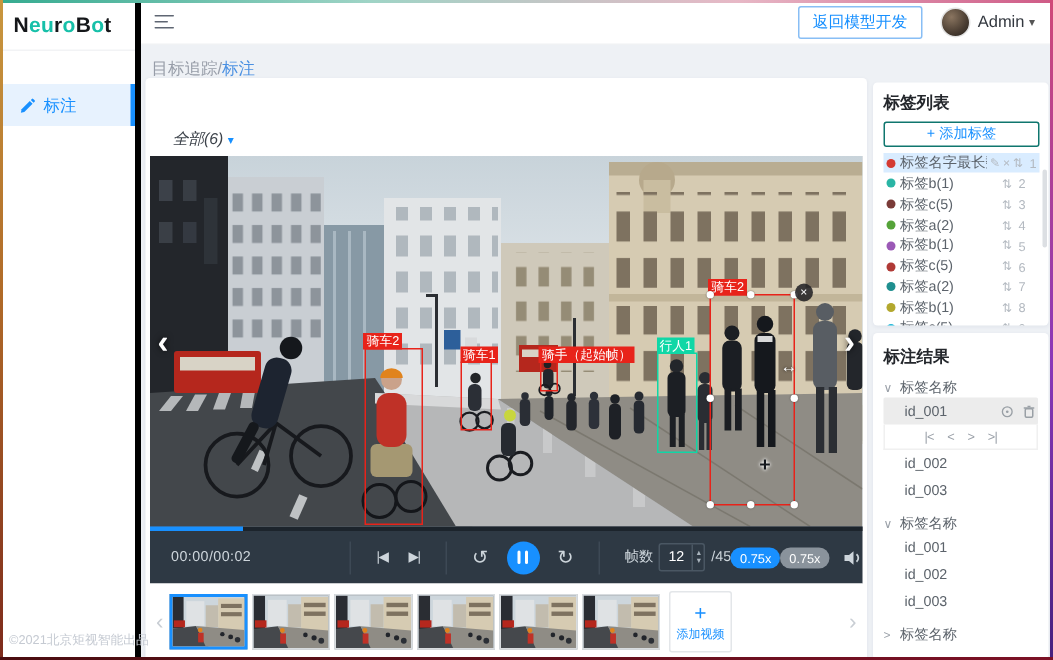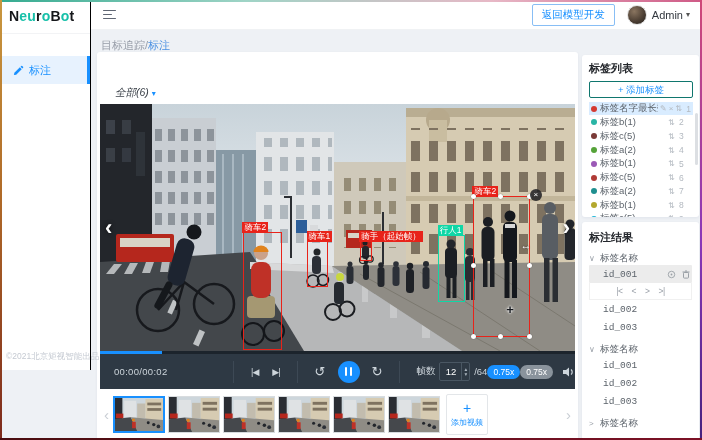--- a/index.html
+++ b/index.html
@@ -6,21 +6,21 @@
   .stage{position:relative;width:702px;height:440px;background:#eef1f5;overflow:hidden;
          font-family:"Liberation Sans","DejaVu Sans",sans-serif;font-size:12px;color:#333;}
   
   .edge{position:absolute;z-index:60;pointer-events:none;}
   .edge.top{left:0;top:0;right:0;height:2px;background:linear-gradient(90deg,#35ab90,#9fd4c6 35%,#e7b8c6 70%,#cf5a86);}
   .edge.left{left:0;top:0;bottom:0;width:2px;background:linear-gradient(180deg,#c9973f,#b06a28 45%,#7d2a1c);}
   .edge.right{right:0;top:0;bottom:0;width:2px;background:linear-gradient(180deg,#d04878,#8a37b8 55%,#45207e);}
   .edge.bottom{left:0;bottom:0;right:0;height:2px;background:linear-gradient(90deg,#4a0d10,#7c1126);}
 
   
-  .sidebar{position:absolute;left:0;top:0;width:90px;height:370px;background:#fff;border-right:1px solid #000000;z-index:5;}
+  .sidebar{position:absolute;left:0;top:0;width:90px;height:440px;background:#fff;border-right:4px solid #000000;z-index:5;}
   .logo{height:33px;line-height:33px;padding-left:9px;font-size:14px;font-weight:bold;letter-spacing:.2px;border-bottom:1px solid #f2f3f5;color:#15171a;}
   .logo .teal{color:#17c0a9;}
   .side-item{margin-top:22px;height:28px;display:flex;align-items:center;gap:5px;padding-left:13px;
              background:#e7f2fe;color:#1890ff;font-size:11px;border-right:3px solid #1890ff;cursor:pointer;}
   .side-footer{position:absolute;bottom:7px;left:6px;font-size:8.5px;color:#c5cad2;white-space:nowrap;}
 
   
   .topbar{position:absolute;left:91px;top:0;right:0;height:30px;background:#fff;border-bottom:1px solid #f0f2f4;
           display:flex;align-items:center;padding:0 12px;box-sizing:border-box;z-index:4;}
   .hamburger{width:13px;cursor:pointer;}
@@ -121,21 +121,21 @@
   .tag-row.sel{background:#d9ecff;}
   .dot{width:6px;height:6px;border-radius:50%;margin-right:3px;flex:none;}
   .tname{flex:1;white-space:nowrap;overflow:hidden;max-width:66px;}
   .tico{color:#b3b9c0;font-size:8px;margin-left:2px;cursor:pointer;}
   .snum{color:#b3b9c0;font-size:8.5px;margin-left:3px;width:6px;text-align:right;}
   .scroll-thumb{position:absolute;right:1px;top:58px;width:3px;height:52px;border-radius:2px;background:#dcdfe3;cursor:pointer;}
 
   .card-results{left:582px;top:222px;width:117px;height:218px;padding:8px 7px;}
   .g-head{display:flex;align-items:center;gap:4px;font-size:9.5px;color:#5c636b;margin-top:7px;cursor:pointer;}
   .g-head .car{color:#9aa0a8;font-size:8px;width:7px;}
-  .g-item{font-size:9.5px;color:#5c636b;padding:3.5px 0 3.5px 14px;cursor:pointer;display:flex;align-items:center;font-family:Liberation Mono, monospace;}
+  .g-item{font-size:9.5px;color:#5c636b;padding:3.5px 0 3.5px 14px;cursor:pointer;display:flex;align-items:center;}
   .g-item.sel{background:#ececec;border-radius:1px;}
   .g-item .gi-sp{flex:1;}
   .gi-ico{margin-right:6px;cursor:pointer;display:flex;align-items:center;}
   .pager{display:flex;justify-content:center;gap:9px;border:1px solid #f0f0f0;border-top:none;
          font-size:8.5px;color:#9aa0a8;padding:3px 0;letter-spacing:-.5px;}
   .pager span{cursor:pointer;}
 </style>
 </head>
 <body>
 
@@ -411,21 +411,21 @@
         <span class="rot">↻</span>
         <div class="cdiv"></div>
         <span class="flabel">帧数</span>
         <div class="finput">
           <span class="fval">12</span>
           <span class="spin">
               <b>▴</b>
               <b>▾</b>
             </span>
         </div>
-        <span class="ftotal">/64</span>
+        <span class="ftotal">/45</span>
         <span class="pill on">0.75x</span>
         <span class="pill off">0.75x</span>
         <svg class="vol" width="13" height="12" viewBox="0 0 13 12">
           <polygon points="1,4 4,4 7,1.5 7,10.5 4,8 1,8" fill="#cdd5db"></polygon>
           <path d="M9,3.5 A3.2,3.2 0 0 1 9,8.5" stroke="#cdd5db" stroke-width="1.2" fill="none"></path>
         </svg>
       </div>
     </div>
 
     <div class="thumbs">

